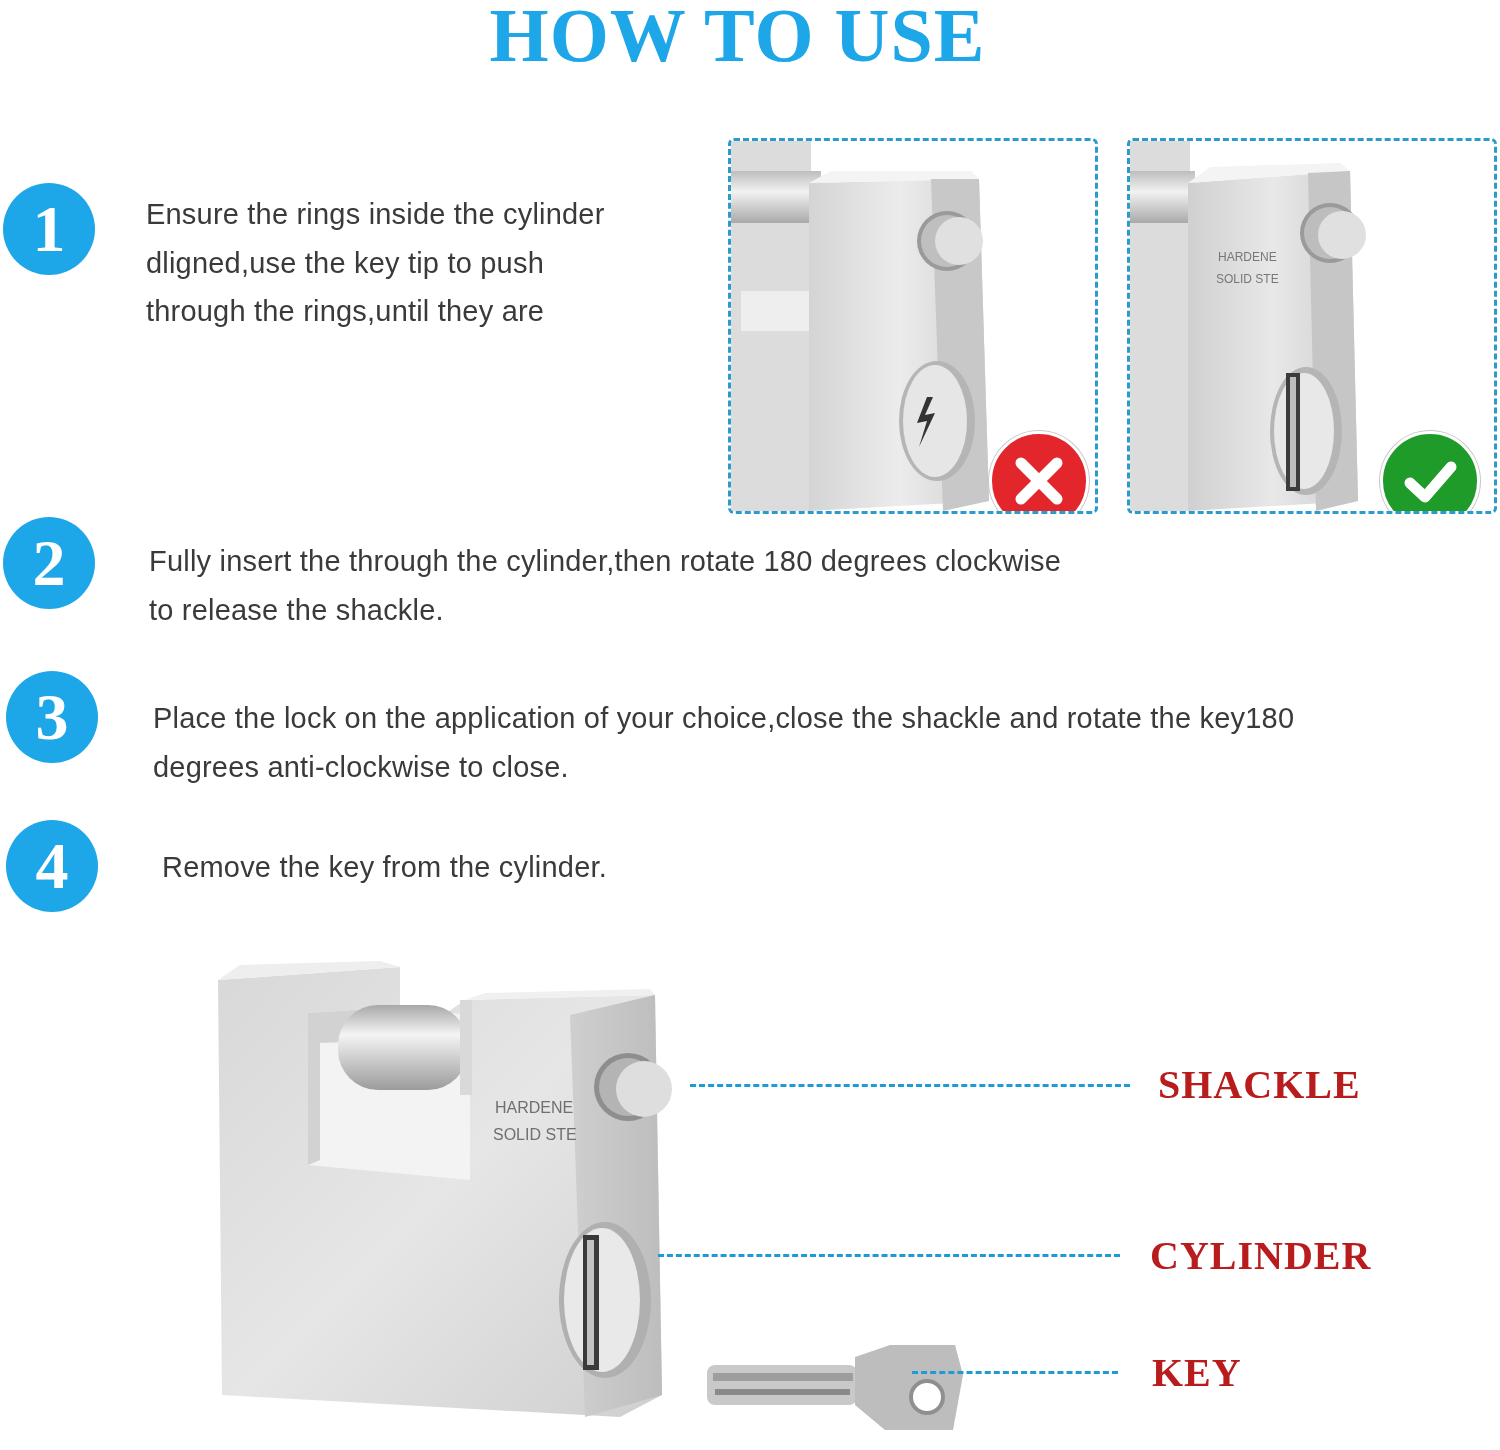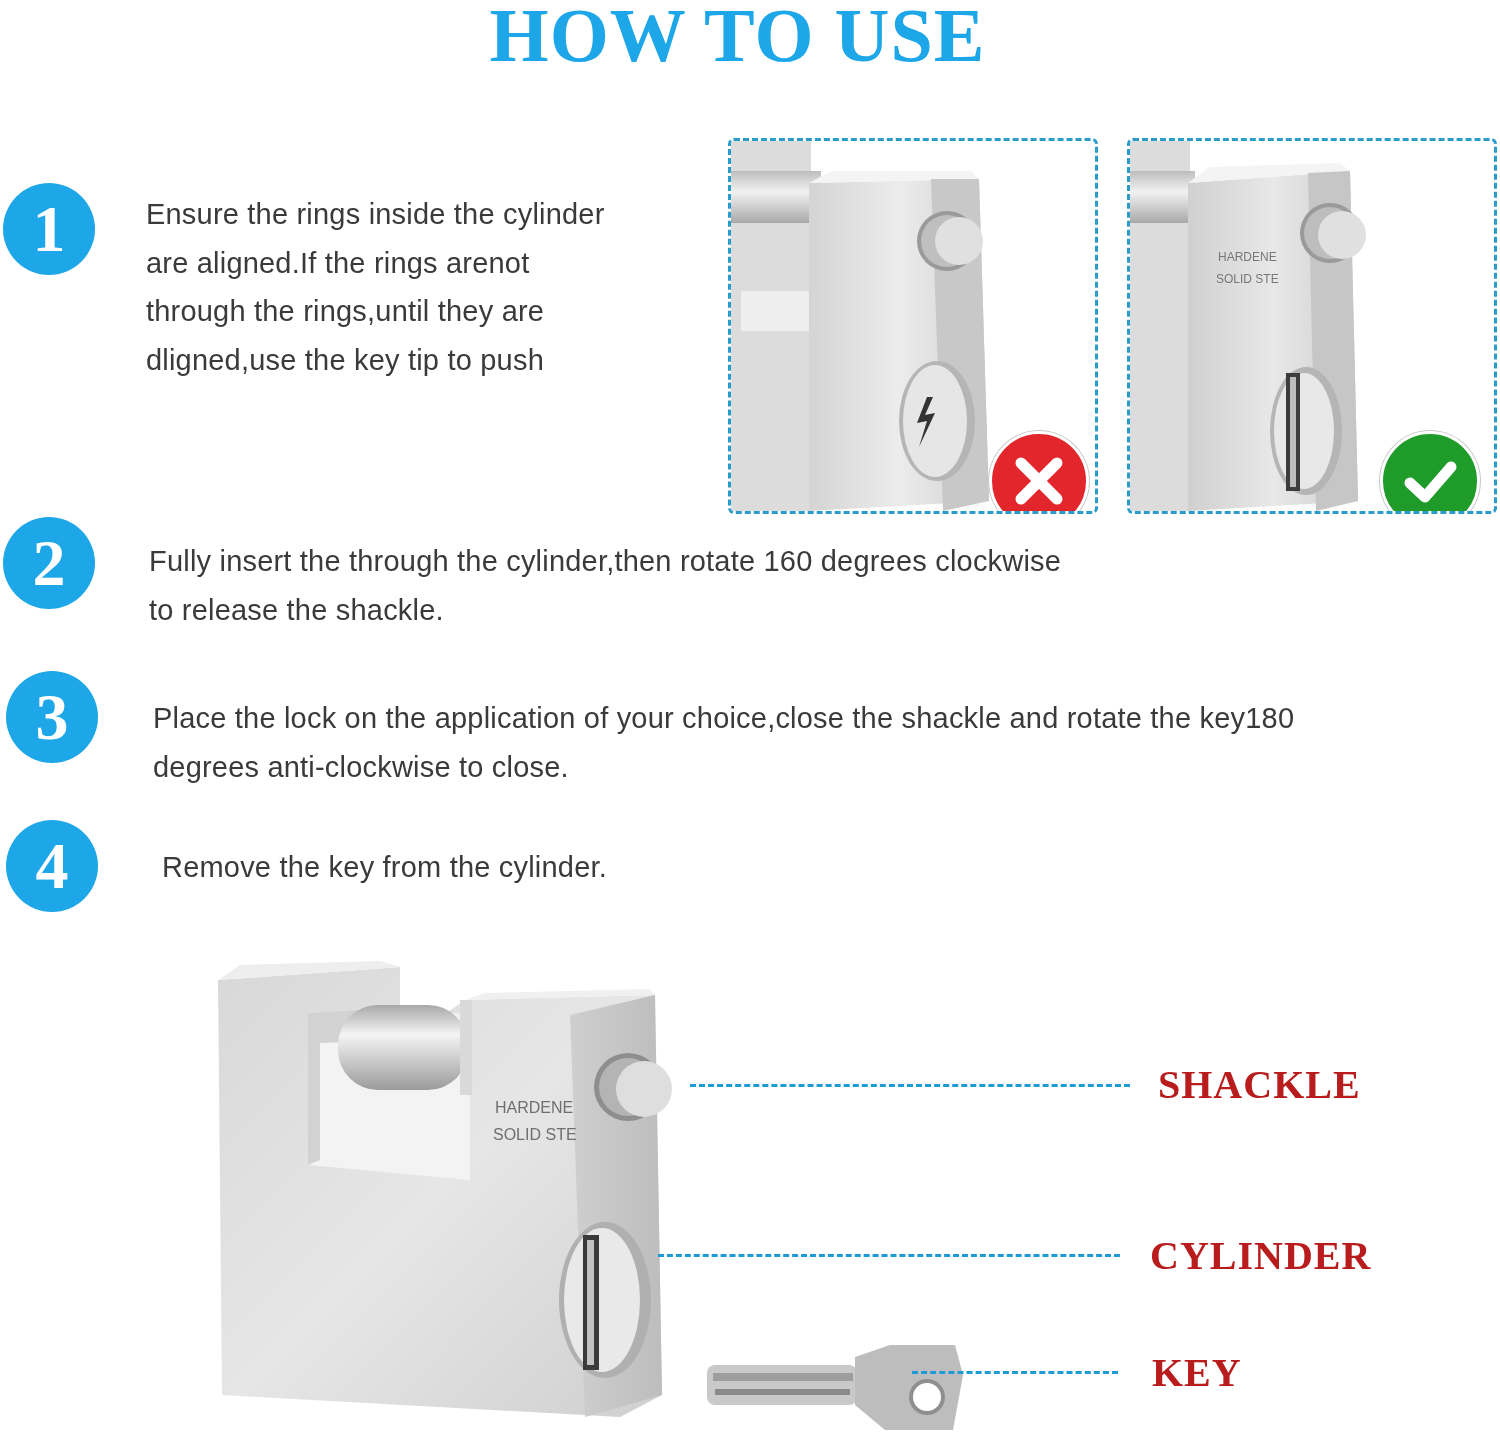--- a/index.html
+++ b/index.html
@@ -16,23 +16,22 @@
 </head>
 <body>
 
 <h1 class="title">HOW TO USE</h1>
 
 <div class="num" style="left:3px;top:183px;">
     <span>1</span>
   </div>
 <div class="step-text" style="left:146px;top:190px;">
   <span>Ensure the rings inside the cylinder</span>
-  <span>are aligned.If the rings arenot</span>
+  <span>dligned,use the key tip to push</span>
   <span>through the rings,until they are</span>
-  <span>dligned,use the key tip to push</span>
 </div>
 
 <div class="frame" style="left:728px;top:138px;width:364px;height:370px;">
   <svg width="364" height="370" viewBox="0 0 364 370">
     <defs>
       <linearGradient id="met1" x1="0" y1="0" x2="1" y2="0">
           <stop offset="0" stop-color="#d4d4d4"></stop>
           <stop offset="0.5" stop-color="#ececec"></stop>
           <stop offset="1" stop-color="#cfcfcf"></stop>
         </linearGradient>
@@ -95,21 +94,21 @@
     <svg width="64" height="64" viewBox="0 0 64 64">
         <path d="M12 34 L27 48 L53 18" stroke="#fff" stroke-width="11" fill="none" stroke-linecap="round" stroke-linejoin="round"></path>
       </svg>
   </div>
 </div>
 
 <div class="num" style="left:3px;top:517px;">
     <span>2</span>
   </div>
 <div class="step-text" style="left:149px;top:537px;">
-  <span>Fully insert the through the cylinder,then rotate 160 degrees clockwise</span>
+  <span>Fully insert the through the cylinder,then rotate 180 degrees clockwise</span>
   <span>to release the shackle.</span>
 </div>
 
 <div class="num" style="left:6px;top:671px;">
     <span>3</span>
   </div>
 <div class="step-text" style="left:153px;top:694px;">
   <span>Place the lock on the application of your choice,close the shackle and rotate the key180</span>
   <span>degrees anti-clockwise to close.</span>
 </div>

